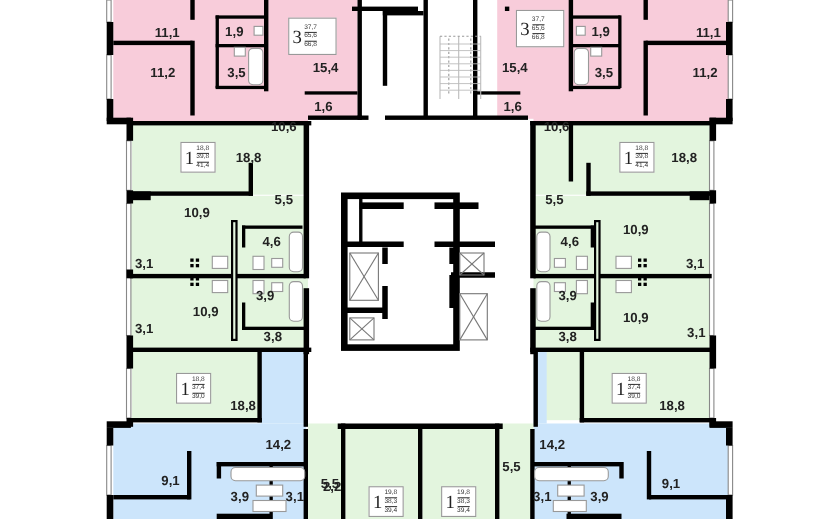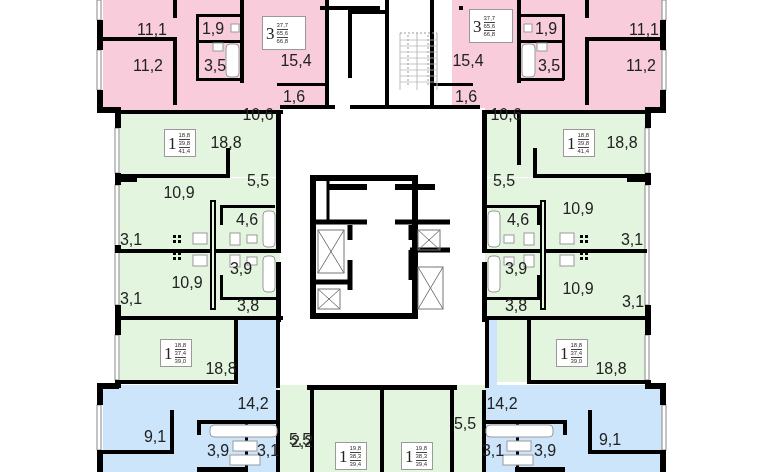--- a/index.html
+++ b/index.html
@@ -1,18 +1,18 @@
 <!DOCTYPE html>
 <html><head>
 <meta charset="utf-8">
 <style>
   html, body { margin:0; padding:0; background:#ffffff; }
   body { width:763px; height:472px; overflow:hidden; position:relative; font-family:"Liberation Sans", sans-serif; }
   #plan { position:absolute; left:0; top:0; width:763px; height:472px; }
-  .lbl { position:absolute; font-size:16px; color:#222; transform:translate(-50%,-50%); white-space:nowrap; }
+  .lbl { position:absolute; font-size:12px; color:#222; transform:translate(-50%,-50%); white-space:nowrap;font-weight:bold; }
   .tag { position:absolute; background:#fff; border:1px solid #999; display:flex; align-items:center; padding:1px 3px; box-sizing:border-box; }
   .tag .rooms { font-size:17px; color:#222; line-height:1; margin-right:2px; font-family:"Liberation Serif", serif; }
   .tag .areas { display:flex; flex-direction:column; font-size:6px; color:#333; line-height:7px; }
   .tag .areas span:not(:last-child) { border-bottom:1px solid #444; }
 </style>
 </head>
 <body>
 
 <svg id="plan" viewBox="0 0 763 472" xmlns="http://www.w3.org/2000/svg">
 

